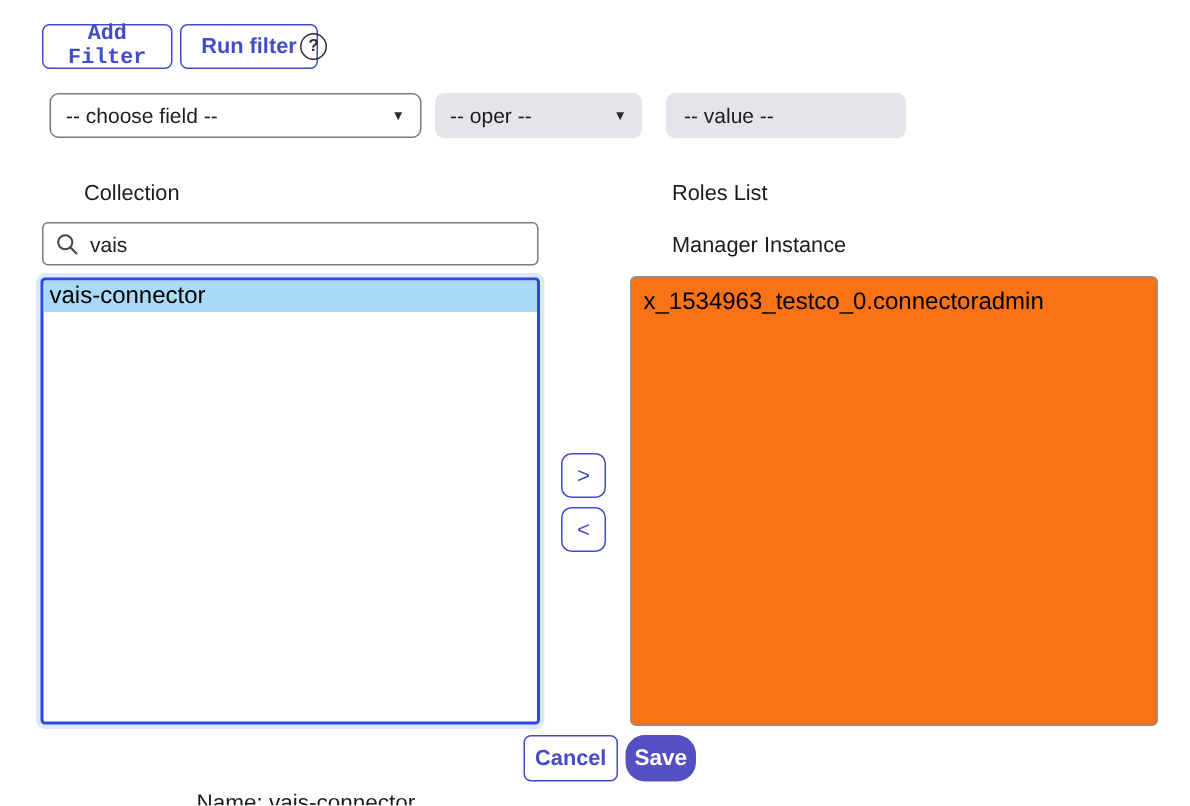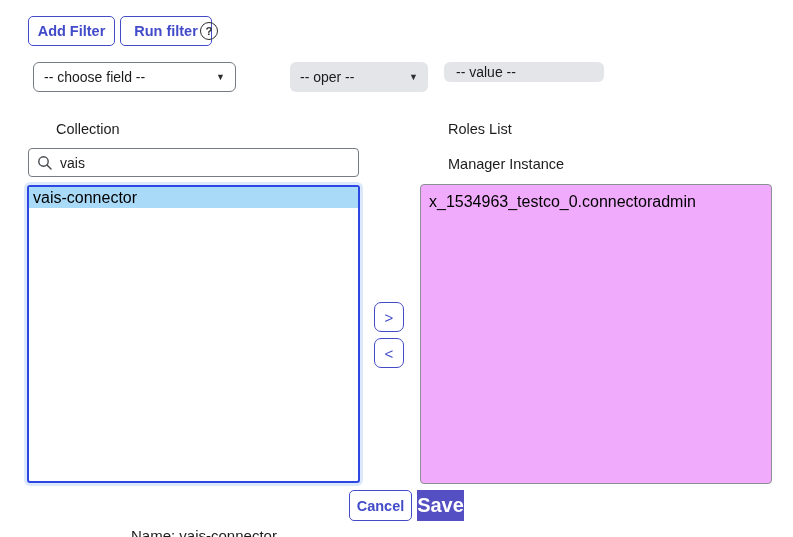--- a/index.html
+++ b/index.html
@@ -9,44 +9,44 @@
     background:#fff; font-family:"Liberation Sans", sans-serif; color:var(--text);
   }
   
   .btn-outline {
     position:absolute; height:30px; background:#fff;
     border:1.5px solid var(--accent); border-radius:5px;
     color:var(--accent); font-weight:bold; font-size:14.5px;
     font-family:"Liberation Sans", sans-serif;
     display:flex; align-items:center; justify-content:center; cursor:pointer;
   }
-  .btn-add    { left:28px;  top:16px; width:87px; }
+  .btn-add    { left:28px;  top:16px; width:87px;font-family:Liberation Mono, monospace; }
   .btn-run    { left:120px; top:16px; width:92px; }
   .help {
     position:absolute; left:200px; top:22px; width:18px; height:18px;
     border:1.5px solid var(--help); border-radius:50%;
     color:var(--help); font-size:11.5px; font-weight:bold;
     display:flex; align-items:center; justify-content:center; cursor:pointer;
   }
   
   .select-field {
     position:absolute; height:30px; display:flex; align-items:center;
     font-size:14px; color:var(--text); cursor:pointer;
   }
   .sel-choose {
-    left:33px; top:62px; width:203px; background:#fff;
+    left:33px; top:62px; width:248px; background:#fff;
     border:1px solid var(--border-gray); border-radius:6px; padding:0 10px;
   }
   .sel-oper {
     left:290px; top:62px; width:138px; background:var(--field-gray);
     border:none; border-radius:6px; padding:0 10px;
   }
   .caret { margin-left:auto; font-size:9px; color:#2d2d2d; }
   .inp-value {
-    position:absolute; left:444px; top:62px; width:160px; height:20px;
+    position:absolute; left:444px; top:62px; width:160px; height:30px;
     background:var(--field-gray); border:none; border-radius:6px;
     font-size:14px; color:var(--text); padding:0 12px;
     font-family:"Liberation Sans", sans-serif;
   }
   
   .label { position:absolute; font-size:14.5px; color:var(--text);margin-left:28px; }
   .lbl-collection { left:28px;  top:121px; }
   .lbl-roles      { left:420px; top:121px; }
   .lbl-manager    { left:420px; top:156px;text-align:center; }
   
@@ -61,21 +61,21 @@
     font-family:"Liberation Sans", sans-serif; background:transparent;
   }
   
   .listbox-left {
     position:absolute; left:27px; top:185px; width:333px; height:298px;
     background:#fff; border:2px solid var(--listbox-focus-border); border-radius:3px;
     box-shadow:0 0 0 3px var(--focus-ring); overflow:hidden;
   }
   .listbox-right {
     position:absolute; left:420px; top:184px; width:352px; height:300px;
-    background:#f0abfc; border:1px solid var(--box-border-gray); border-radius:4px;
+    background:#f97316; border:1px solid var(--box-border-gray); border-radius:4px;
     overflow:hidden;
   }
   .list-item {
     font-size:16px; color:#000; padding:2px 4px; line-height:17px; cursor:default;
     white-space:nowrap;
   }
   .list-item.selected { background:var(--selection); }
   .listbox-right .list-item { padding:8px 8px 2px 8px; }
   
   .xfer {
@@ -89,22 +89,22 @@
   
   .btn-cancel {
     position:absolute; left:349px; top:490px; width:63px; height:31px;
     background:#fff; border:1.5px solid var(--accent); border-radius:5px;
     color:var(--accent); font-weight:bold; font-size:14.5px;
     font-family:"Liberation Sans", sans-serif;
     display:flex; align-items:center; justify-content:center; cursor:pointer;
   }
   .btn-save {
     position:absolute; left:417px; top:490px; width:47px; height:31px;
-    background:var(--save-bg); border:none; border-radius:0;
-    color:#fff; font-weight:bold; font-size:20px;
+    background:var(--save-bg); border:none; border-radius:13px;
+    color:#fff; font-weight:bold; font-size:15px;
     font-family:"Liberation Sans", sans-serif;
     display:flex; align-items:center; justify-content:center; cursor:pointer;
   }
   
   .name-line { position:absolute; left:131px; top:527px; font-size:15px; color:var(--text); }
 </style>
 </head>
 <body>
 
 <div class="screen">

